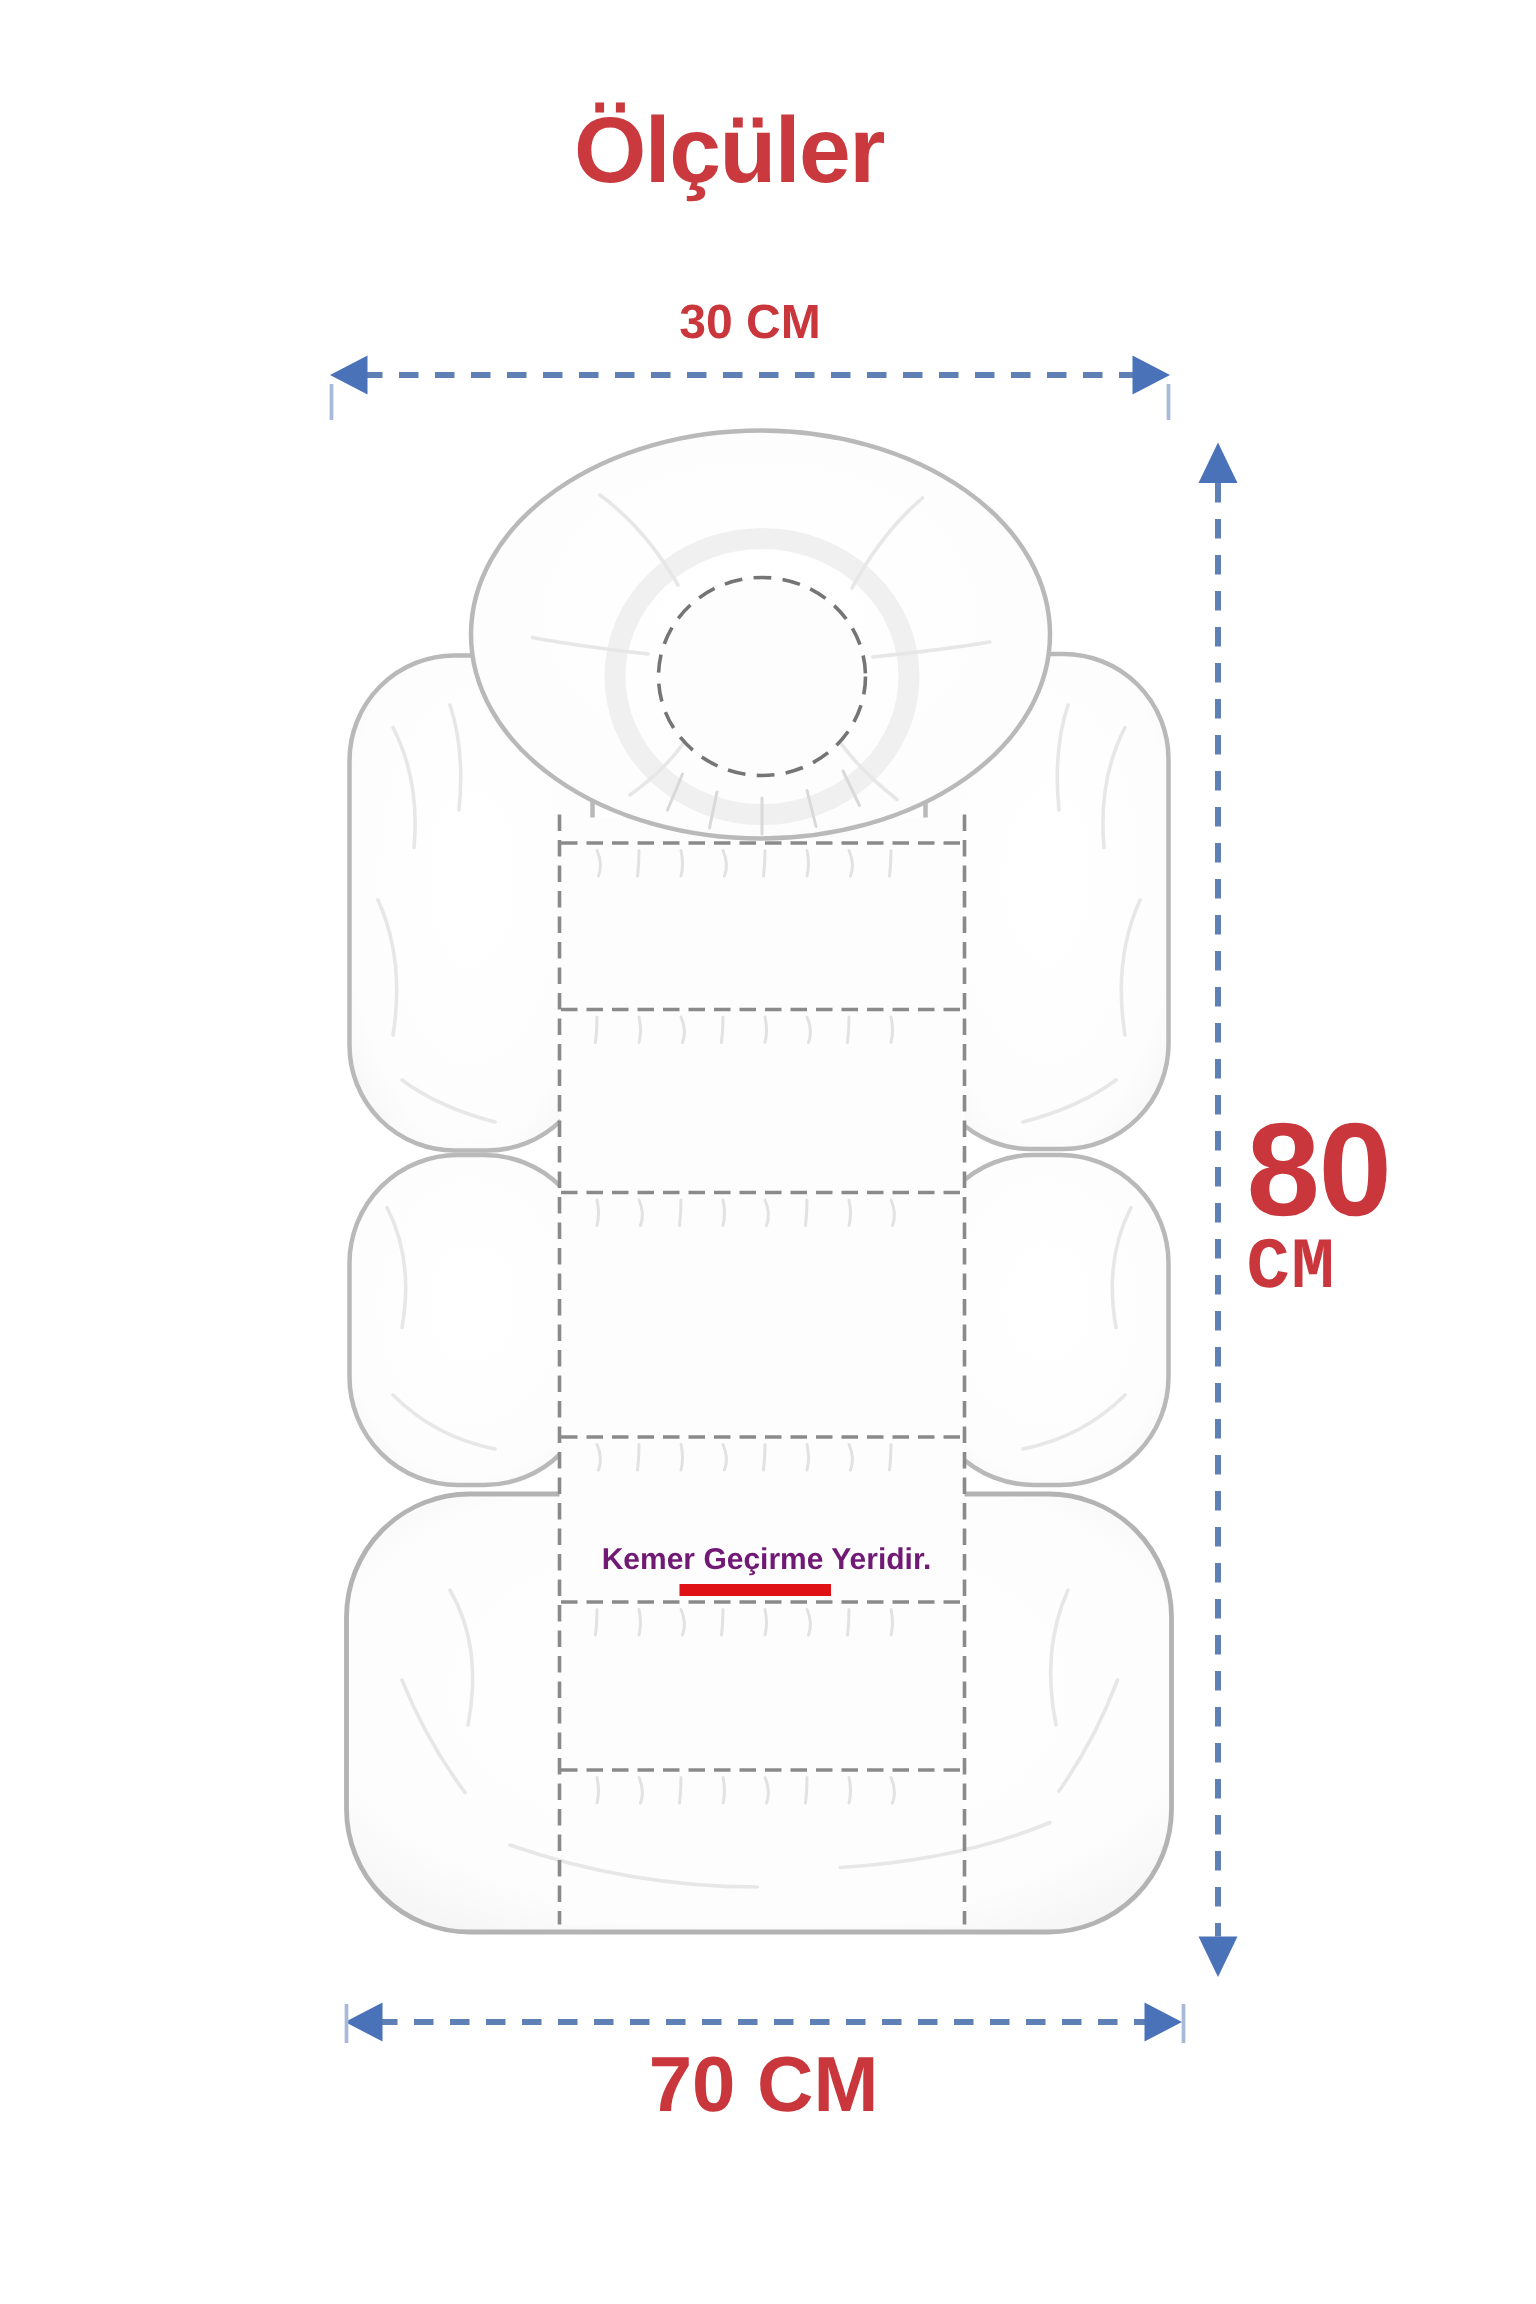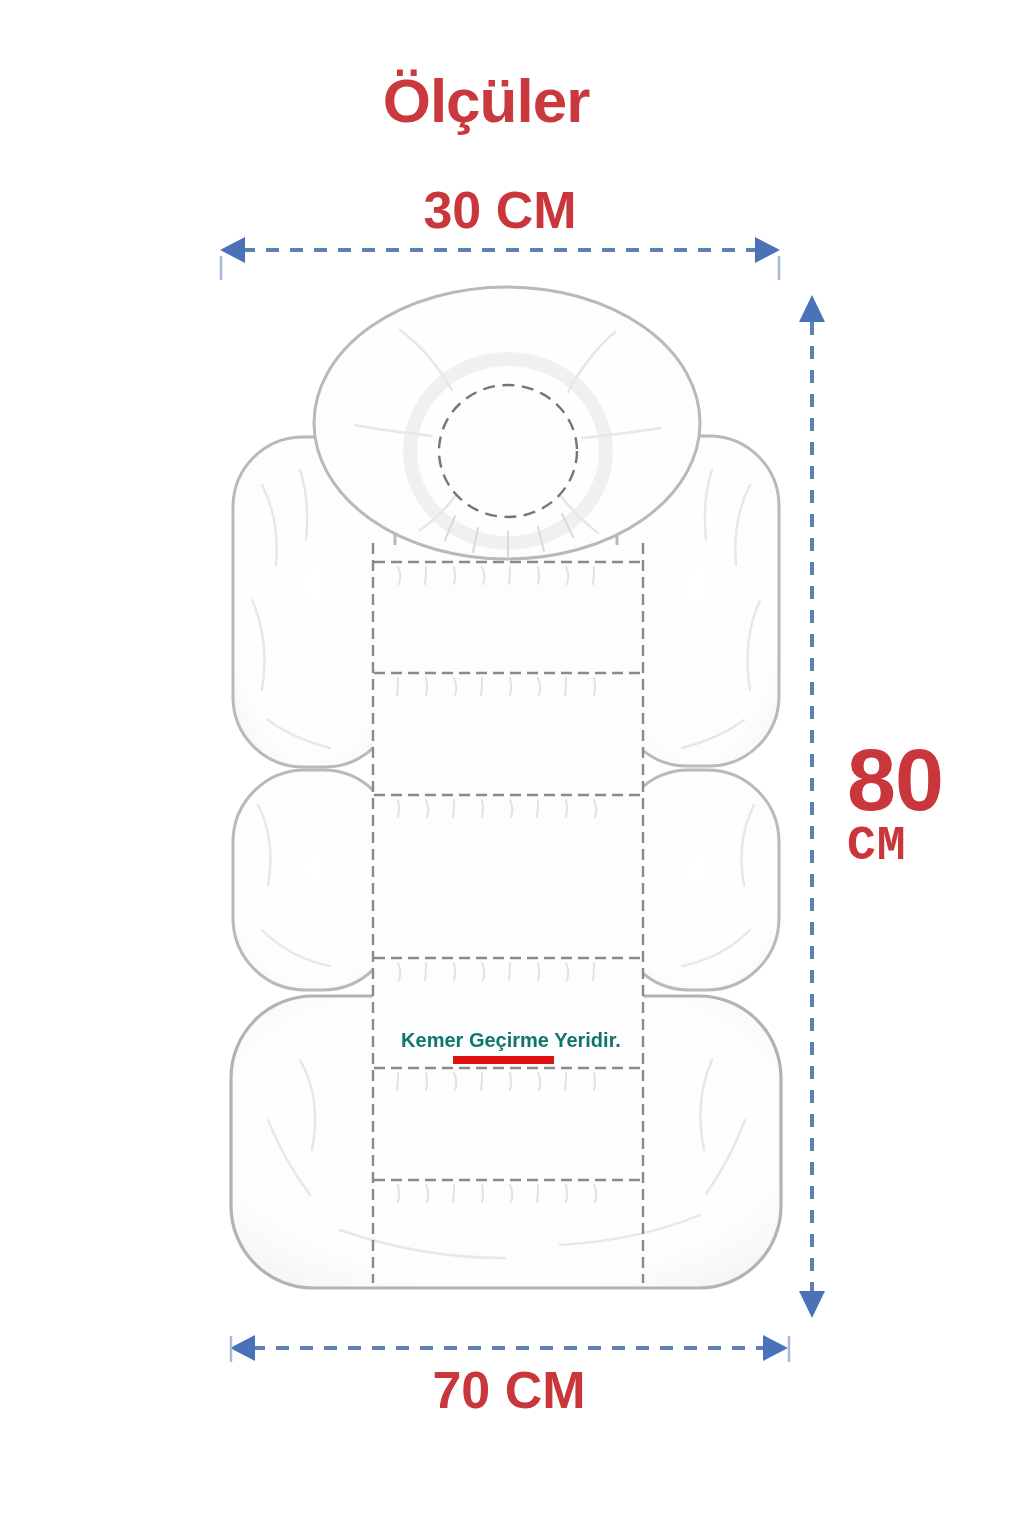--- a/index.html
+++ b/index.html
@@ -8,28 +8,28 @@
     font-family:"Liberation Sans","DejaVu Sans",sans-serif;
   }
   .stage{position:absolute;inset:0;}
   .page-title{
     position:absolute;top:64px;left:0;width:972px;text-align:center;
     font-size:62px;font-weight:700;color:#c9393d;letter-spacing:-1px;line-height:1.2;
   }
   .dim{
     position:absolute;font-weight:700;color:#c9363c;line-height:1;text-align:center;
   }
-  .dim-top{top:184px;left:222px;width:556px;font-size:52px;text-align:center;}
+  .dim-top{top:198px;left:222px;width:556px;font-size:32px;text-align:center;}
   .dim-bottom{top:1364px;left:230px;width:558px;font-size:52px;}
-  .dim-right{position:absolute;left:831px;top:742px;color:#c9363c;font-weight:700;text-align:left;margin-left:16px;}
+  .dim-right{position:absolute;left:831px;top:742px;color:#c9363c;font-weight:700;text-align:left;}
   .dim-right .big{font-size:88px;line-height:0.86;letter-spacing:-1px;}
   .dim-right .unit{font-size:48px;line-height:1;margin-top:4px;letter-spacing:1px;font-family:Liberation Mono, monospace;}
   .belt-note{
     position:absolute;top:1029px;left:311px;width:400px;text-align:center;
-    font-size:20px;font-weight:700;color:#0f766e;line-height:1.1;
+    font-size:20px;font-weight:700;color:#701a75;line-height:1.1;
   }
   .belt-underline{
     position:absolute;top:1056px;left:453px;width:101px;height:8px;background:#e01114;
   }
   svg{position:absolute;top:0;left:0;}
   .pillow{fill:url(#puff);stroke:#b9b9b9;stroke-width:3;}
   .seat{fill:url(#puff);stroke:#b3b3b3;stroke-width:3.2;}
   .cover{fill:#fdfdfd;stroke:none;}
   .crease{fill:none;stroke:#e7e7e7;stroke-width:2.4;stroke-linecap:round;}
   .ruffle{fill:none;stroke:#d9d9d9;stroke-width:2;stroke-linecap:round;}

